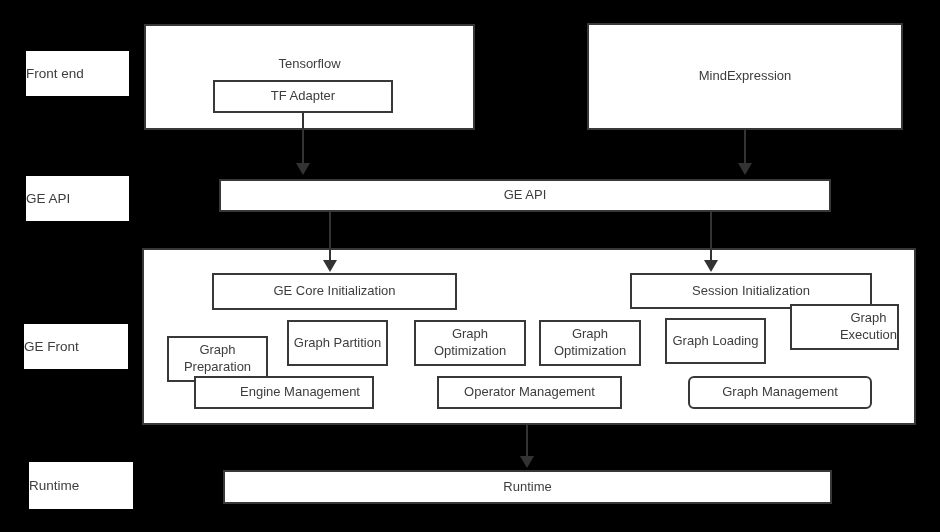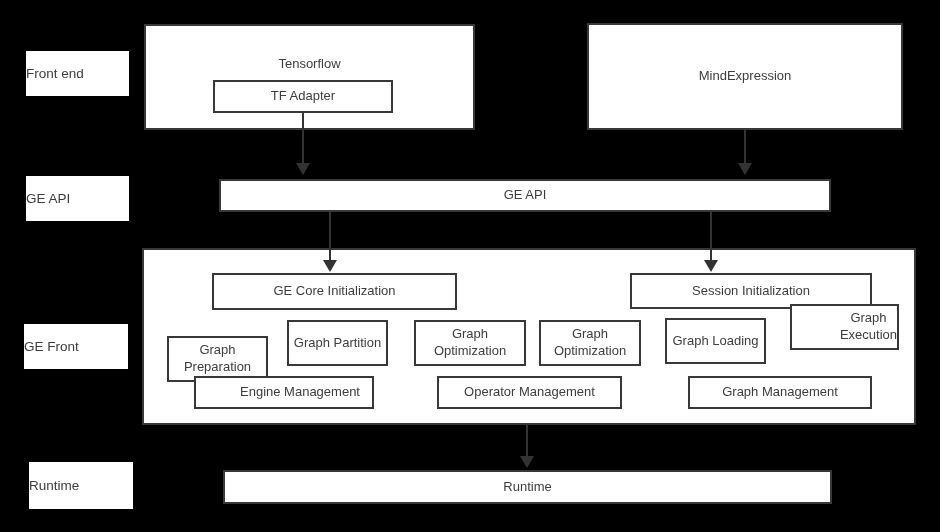--- a/index.html
+++ b/index.html
@@ -41,21 +41,21 @@
   .n-ge-core-init{left:212px;top:273px;width:245px;height:37px;}
   .n-session-init{left:590px;top:273px;width:242px;height:36px;margin-left:40px;}
   .n-graph-preparation{left:167px;top:336px;width:101px;height:46px;}
   .n-graph-partition{left:287px;top:320px;width:101px;height:46px;}
   .n-graph-optimization{left:414px;top:320px;width:112px;height:46px;text-align:center;}
   .n-graph-compilation{left:539px;top:320px;width:102px;height:46px;}
   .n-graph-loading{left:665px;top:318px;width:101px;height:46px;}
   .n-graph-execution{left:790px;top:304px;width:109px;height:46px;padding-left:48px;}
   .n-engine-management{left:194px;top:376px;width:180px;height:33px;padding-left:32px;}
   .n-operator-management{left:437px;top:376px;width:185px;height:33px;}
-  .n-graph-management{left:688px;top:376px;width:184px;height:33px;}
+  .n-graph-management{left:688px;top:376px;width:184px;height:33px;border-radius:6px;}
   .n-runtime{left:223px;top:470px;width:609px;height:34px;}
 
   
   .arrow{
     position:absolute;
     width:14px;
     display:flex;flex-direction:column;align-items:center;
     z-index:6;
   }
   .arrow-line{width:2px;flex:1;background:#333333;}

